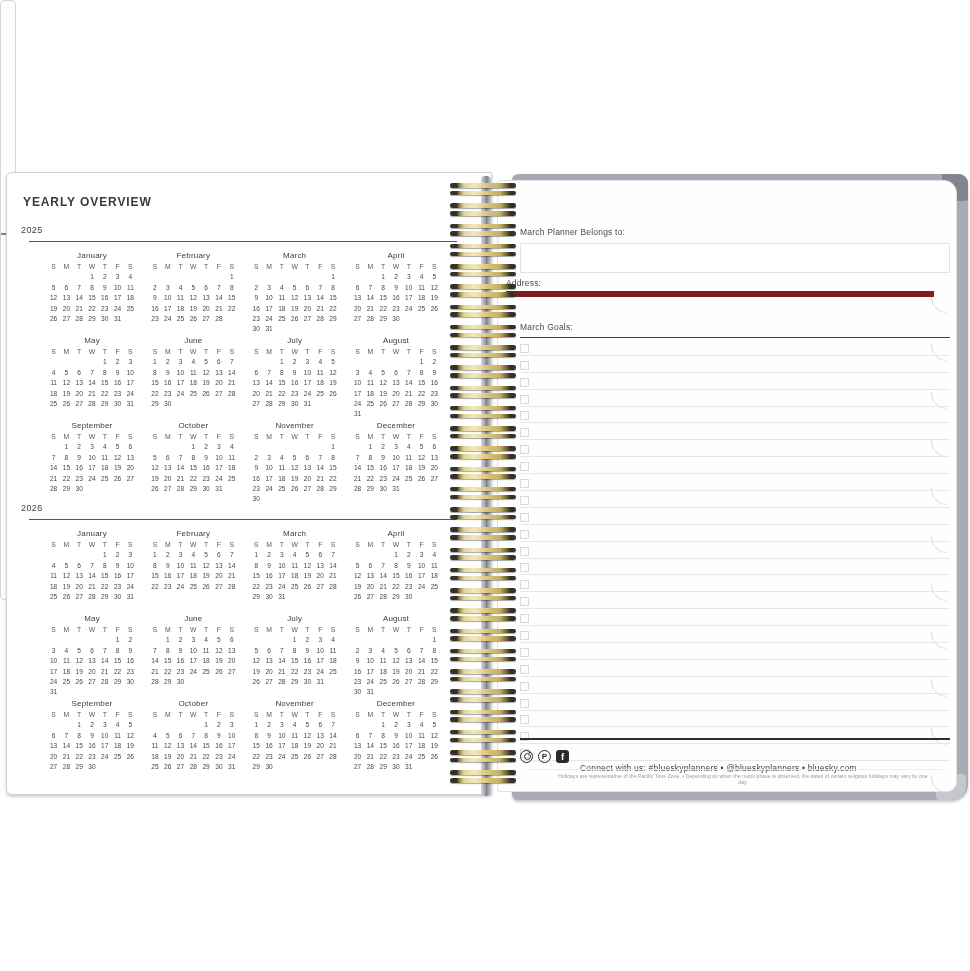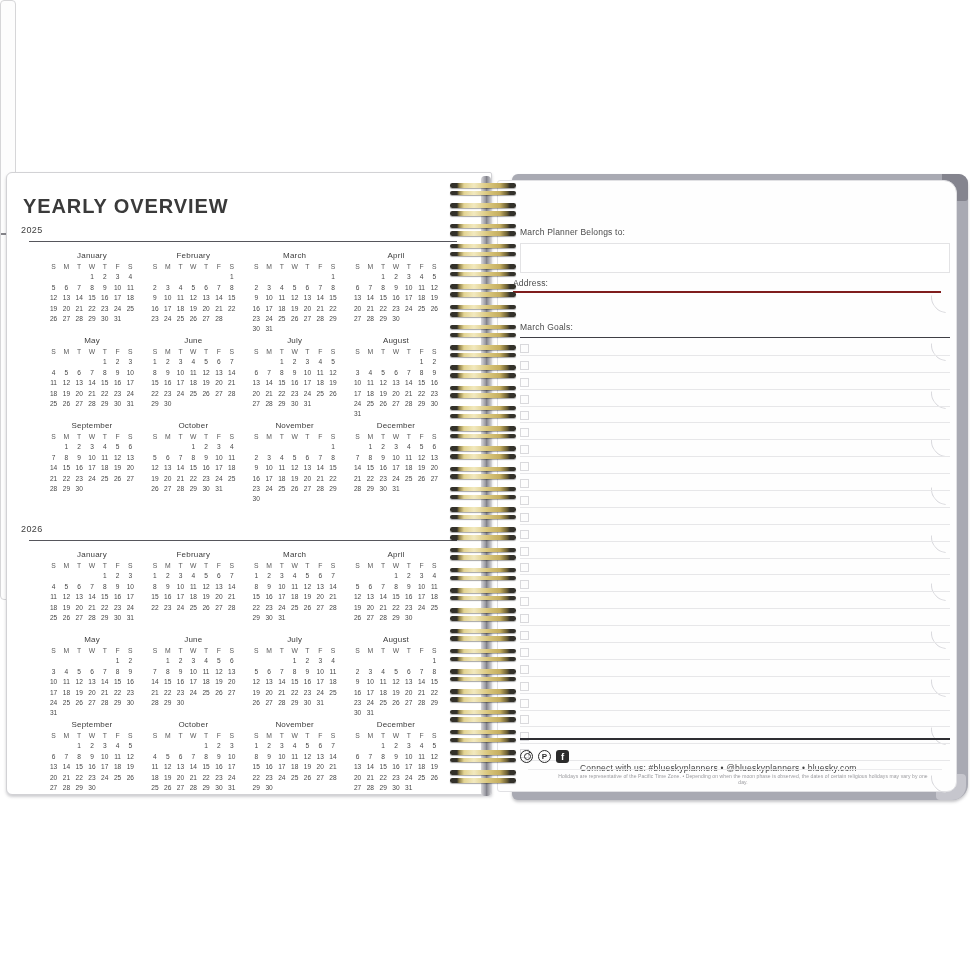--- a/index.html
+++ b/index.html
@@ -6,25 +6,25 @@
   .stage{position:relative;width:970px;height:971px;background:#ffffff;overflow:hidden;
          font-family:"Liberation Sans",sans-serif;color:#3f3f3f;}
 
   
   .under-sliver{position:absolute;left:0;top:190;width:14px;height:598px;background:#fdfdfd;
                 border:1px solid #d6d6d8;border-radius:4px;}
   .sliver-tick{position:absolute;left:0;top:232px;width:9px;height:2px;background:#85858a;}
   .left-page{position:absolute;left:6px;top:172px;width:484px;height:621px;background:#ffffff;
              border:1px solid #d2d2d5;border-radius:6px 2px 2px 6px;
              box-shadow:0 2px 3px rgba(60,60,70,.25);z-index:3;}
-  .page-title{position:absolute;left:16px;top:22px;font-size:20px;font-weight:700;
+  .page-title{position:absolute;left:16px;top:22px;font-size:12px;font-weight:700;
               letter-spacing:.9px;color:#3a3a3a;}
   .year-block{position:absolute;left:14px;width:444px;}
   .yb-0{top:52px;}
-  .yb-1{top:330px;margin-top:21px;}
+  .yb-1{top:330px;}
   .year-label{text-align:left;font-size:9px;color:#3e3e3e;height:13px;letter-spacing:.4px;}
   .year-rule{margin:3px 8px 0 8px;border-top:1.6px solid #56565c;}
   .months{margin:9px 24px 0 26px;display:grid;grid-template-columns:repeat(4,90px);
           justify-content:space-between;grid-auto-rows:85px;}
   .month{overflow:visible;}
   .month-name{text-align:center;font-size:8px;color:#3c3c3c;height:11px;letter-spacing:.2px;}
   .day-grid{display:grid;grid-template-columns:repeat(7,12.8px);justify-content:center;}
   .dcell{height:10.4px;line-height:10.5px;font-size:6.6px;text-align:center;color:#474747;}
   .dhead{color:#5a5a5a;font-size:6.8px;}
 
@@ -36,21 +36,21 @@
   .cover-bottom-curl{position:absolute;left:936px;top:774px;width:30px;height:26px;background:#c6c6cd;
                      border-radius:18px 4px 14px 4px;z-index:2;}
   .right-page{position:absolute;left:497px;top:180px;width:458px;height:610px;background:#fefefe;
               border:1px solid #e1e1e4;border-radius:3px 13px 10px 3px;z-index:3;}
   .curl{position:absolute;right:-7px;width:30px;height:30px;border-radius:50%;
         border:1.6px solid transparent;border-left-color:#d9d9dd;transform:rotate(-40deg);}
 
   .belongs-label{position:absolute;left:22px;top:46px;font-size:8.5px;color:#4a4a4a;letter-spacing:.2px;}
   .belongs-box{position:absolute;left:22px;top:62px;width:428px;height:28px;background:#ffffff;
                border:1px solid #e3e3e5;}
-  .line-row{position:absolute;left:15px;width:428px;height:14px;border-bottom:2px solid #7f1d1d;}
+  .line-row{position:absolute;left:8px;width:428px;height:14px;border-bottom:6px solid #7f1d1d;}
   .addr-row{top:96px;}
   .phone-row{top:112px;}
   .row-label{position:absolute;left:0;top:1px;font-size:8.5px;color:#4a4a4a;letter-spacing:.2px;}
   .email-label{left:194px;}
   .goals-label{position:absolute;left:22px;top:141px;font-size:8.5px;color:#4a4a4a;letter-spacing:.2px;}
   .goals-rule{position:absolute;left:22px;top:156px;width:430px;border-top:1.8px solid #3f3f45;}
   .goals{position:absolute;left:22px;top:158px;width:430px;display:flex;flex-direction:column;}
   .goal-row{position:relative;height:15.9px;border-bottom:1px solid #e7e7e9;}
   .cb{position:absolute;left:0;bottom:2px;width:7px;height:7px;background:#fdfdfd;
       border:1px solid #d9d9dc;}

